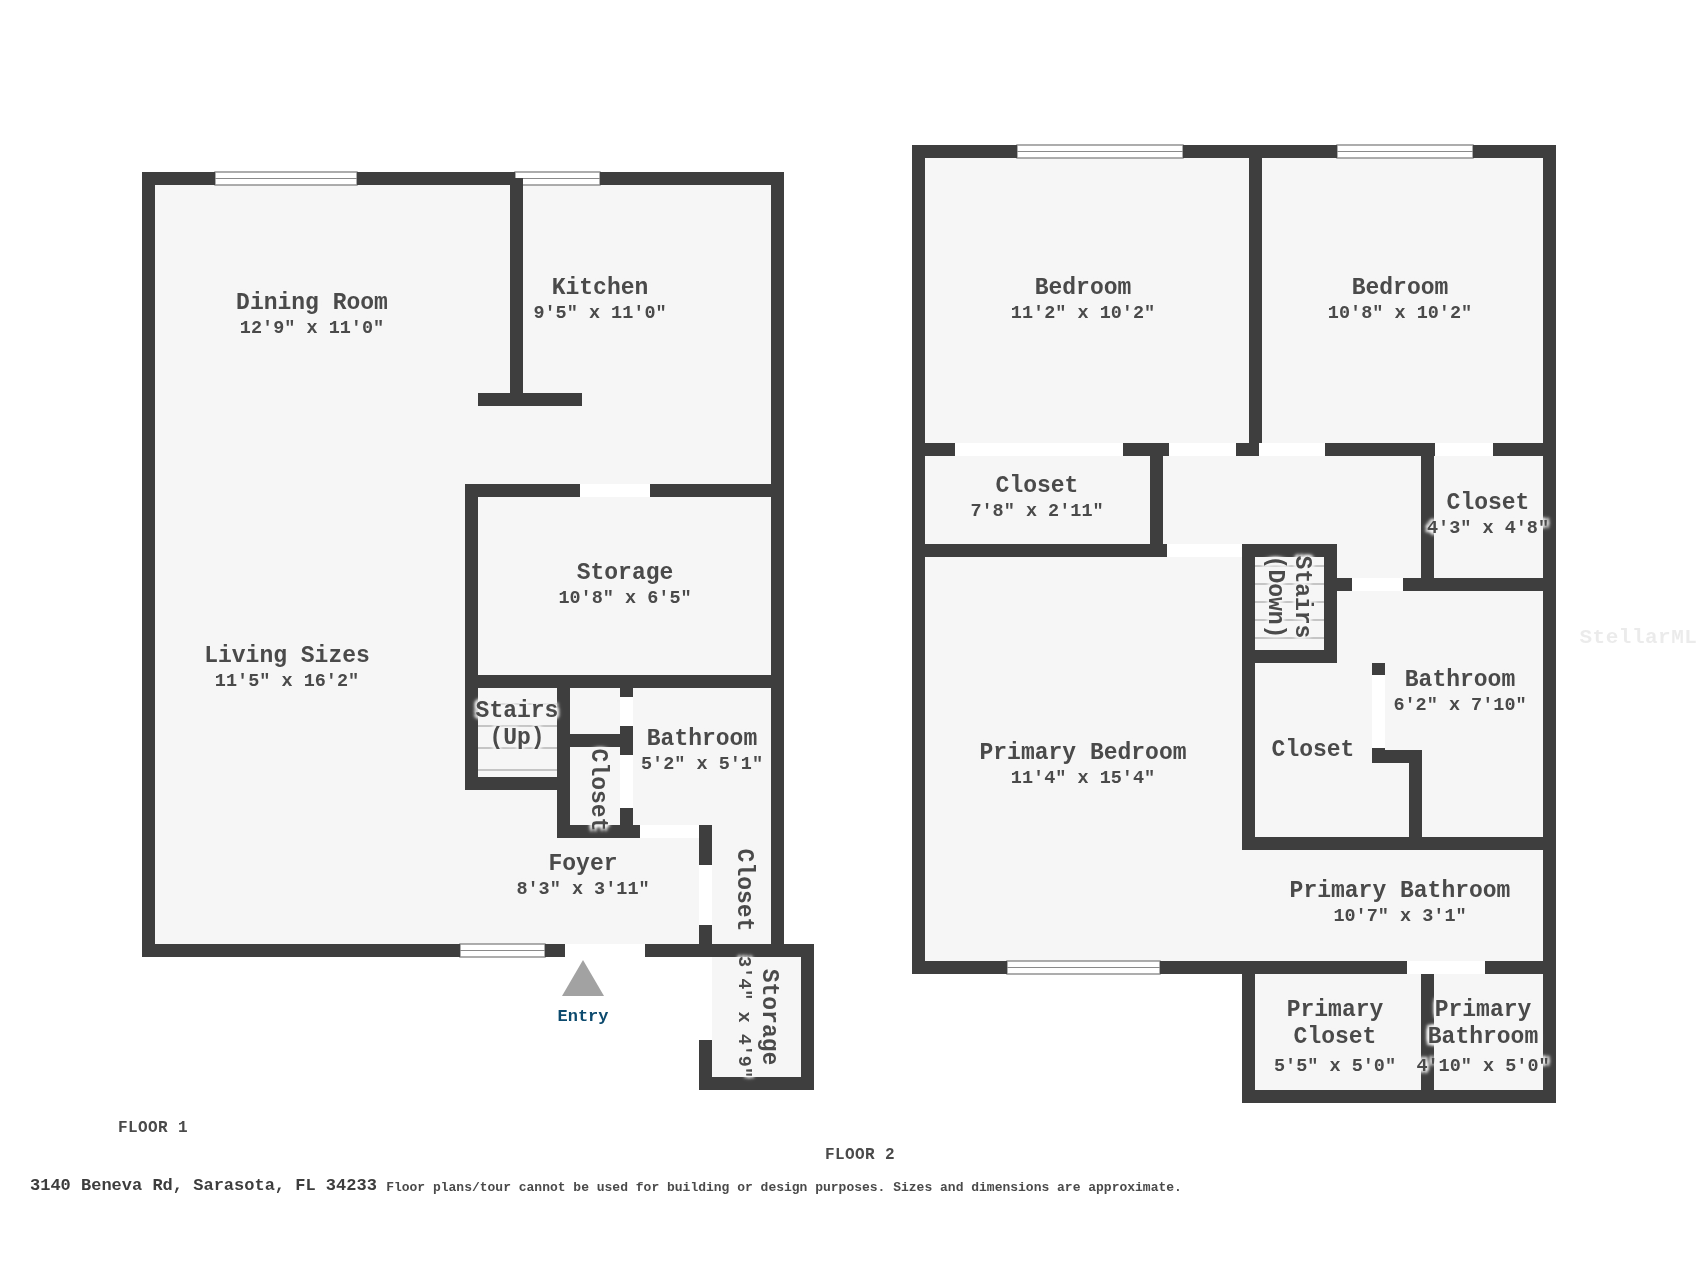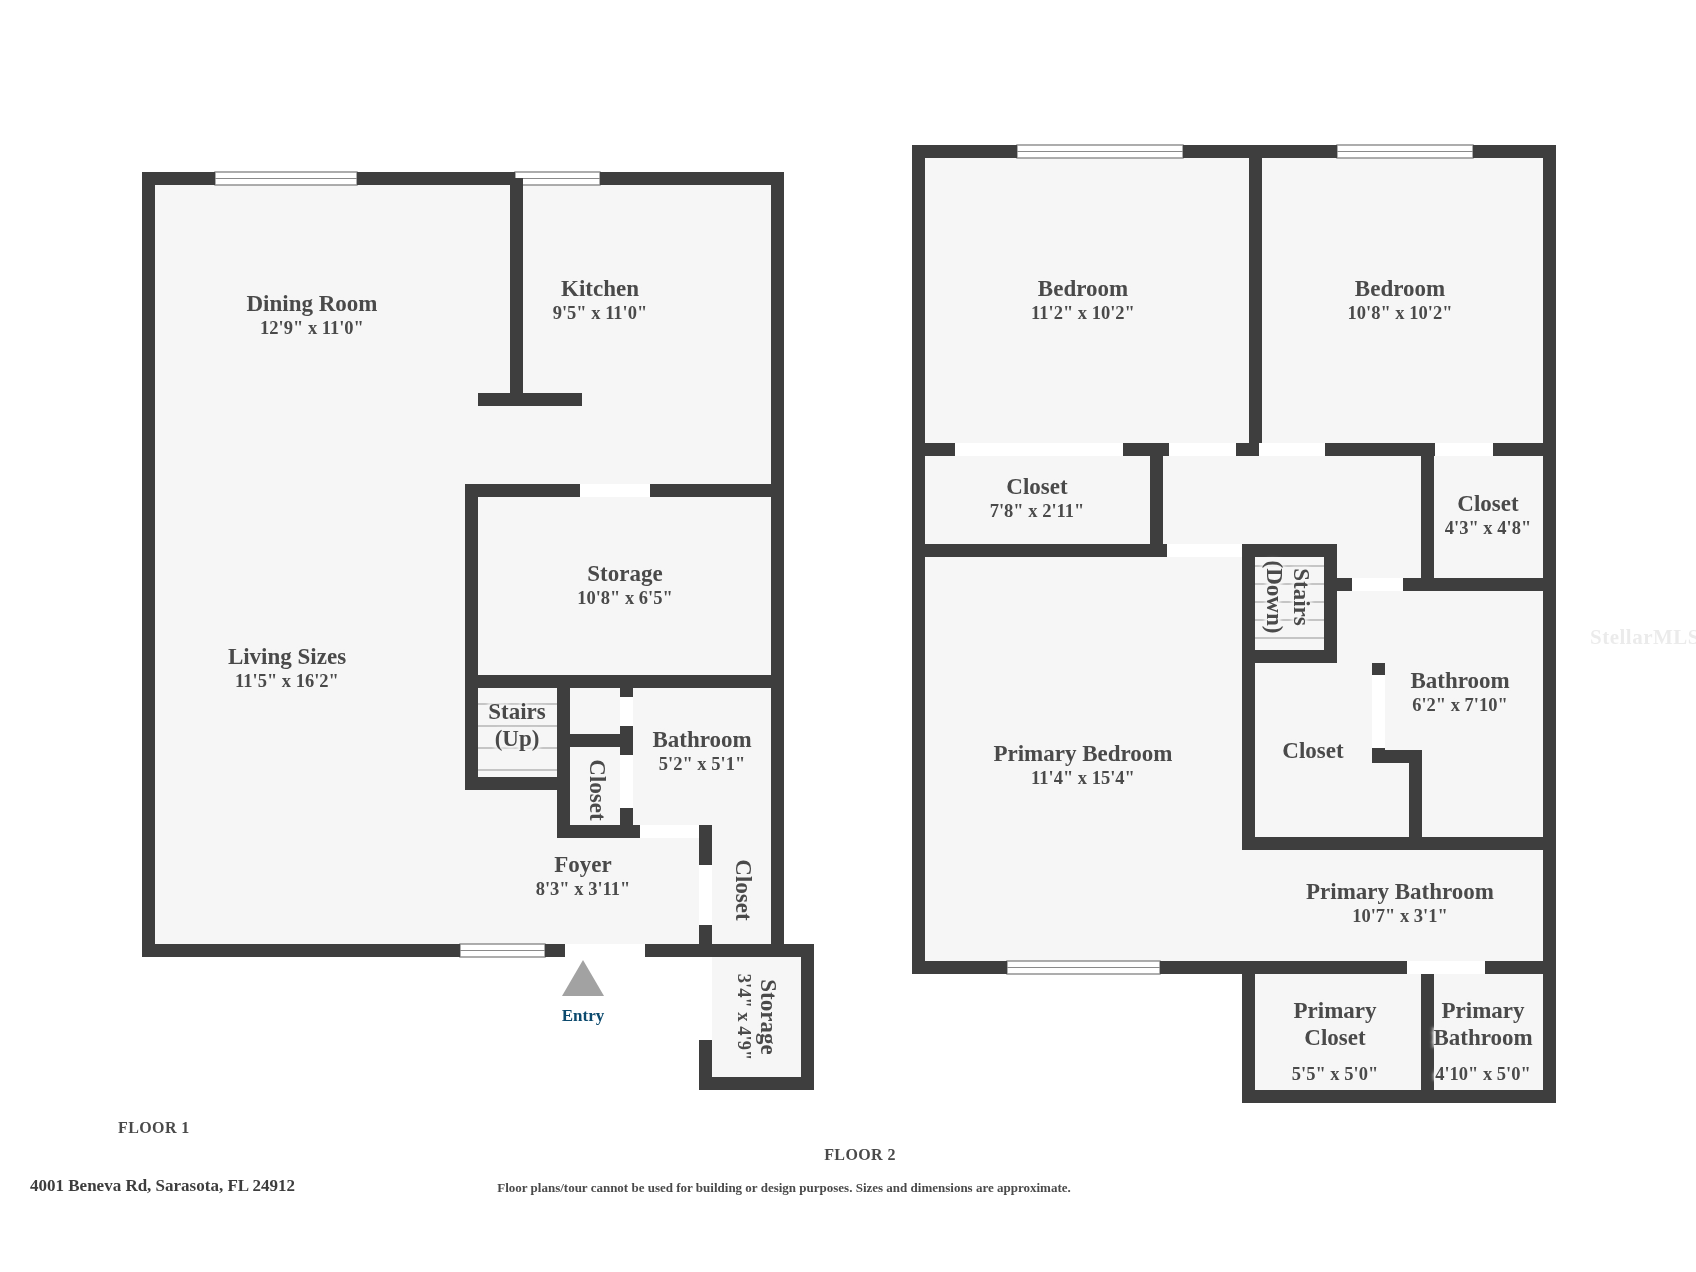--- a/index.html
+++ b/index.html
@@ -1,33 +1,33 @@
 <!DOCTYPE html>
 <html><head>
 <meta charset="utf-8">
 <style>
   html,body{margin:0;padding:0;background:#fff;}
   .page{position:relative;width:1696px;height:1272px;background:#ffffff;overflow:hidden;
-        font-family:Liberation Serif, serif;}
+        font-family:Liberation Mono, monospace;}
   svg{position:absolute;left:0;top:0;}
   .fill{fill:#f6f6f6;}
   .w{fill:#3e3e3e;}
   .dg{fill:#ffffff;}
   .winrect{fill:#ffffff;stroke:#8a8a8a;stroke-width:1.4;}
   .winline{stroke:#8a8a8a;stroke-width:1.2;}
   .tread{stroke:#b4b4b4;stroke-width:1.6;}
   .entrytri{fill:#a2a2a2;}
   .lbl{position:absolute;transform:translate(-50%,-50%);text-align:center;color:#4a4a4a;
        font-weight:bold;white-space:nowrap;
        text-shadow:-2px -2px 3px #f6f6f6,2px -2px 3px #f6f6f6,-2px 2px 3px #f6f6f6,2px 2px 3px #f6f6f6,0 0 6px #f6f6f6;}
   .rn{font-size:23px;line-height:27px;}
   .rd{font-size:18.5px;line-height:23px;}
   .two .rd{font-size:23px;line-height:27px;}
   .rot{transform:translate(-50%,-50%) rotate(90deg);}
-  .wrap .rn{white-space:normal;width:145px;margin:12px auto;}
+  .wrap .rn{white-space:normal;width:145px;margin:4px auto;}
   .entry-lbl{position:absolute;transform:translate(-50%,-50%);font-size:17px;font-weight:bold;color:#0c4a6e;}
   .caption{position:absolute;font-size:16px;font-weight:bold;color:#4a4a4a;letter-spacing:0.4px;}
   .caption.center{transform:translateX(-50%);}
   .address{position:absolute;font-size:17px;font-weight:bold;color:#3d3d3d;}
   .disclaimer{position:absolute;transform:translateX(-50%);font-size:13px;font-weight:bold;color:#4a4a4a;text-align:right;}
   .watermark{position:absolute;transform:translate(-50%,-50%);font-size:21px;font-weight:bold;
              color:rgba(60,60,60,0.10);letter-spacing:0.5px;}
 </style>
 </head>
 <body>
@@ -256,17 +256,17 @@
     <div class="rn">Primary Closet</div>
     <div class="rd">5'5" x 5'0"</div>
   </div>
   <div class="lbl wrap" style="left:1483px;top:1035px">
     <div class="rn">Primary Bathroom</div>
     <div class="rd">4'10" x 5'0"</div>
   </div>
 
   <div class="caption" style="left:118px;top:1119px">FLOOR 1</div>
   <div class="caption center" style="left:860px;top:1146px">FLOOR 2</div>
-  <div class="address" style="left:30px;top:1176px">4001 Beneva Rd, Sarasota, FL 24912</div>
+  <div class="address" style="left:30px;top:1176px">3140 Beneva Rd, Sarasota, FL 34233</div>
   <div class="disclaimer" style="left:784px;top:1180px">Floor plans/tour cannot be used for building or design purposes. Sizes and dimensions are approximate.</div>
   <div class="watermark" style="left:1645px;top:637px">StellarMLS</div>
 
 </div>
 
 </body></html>

